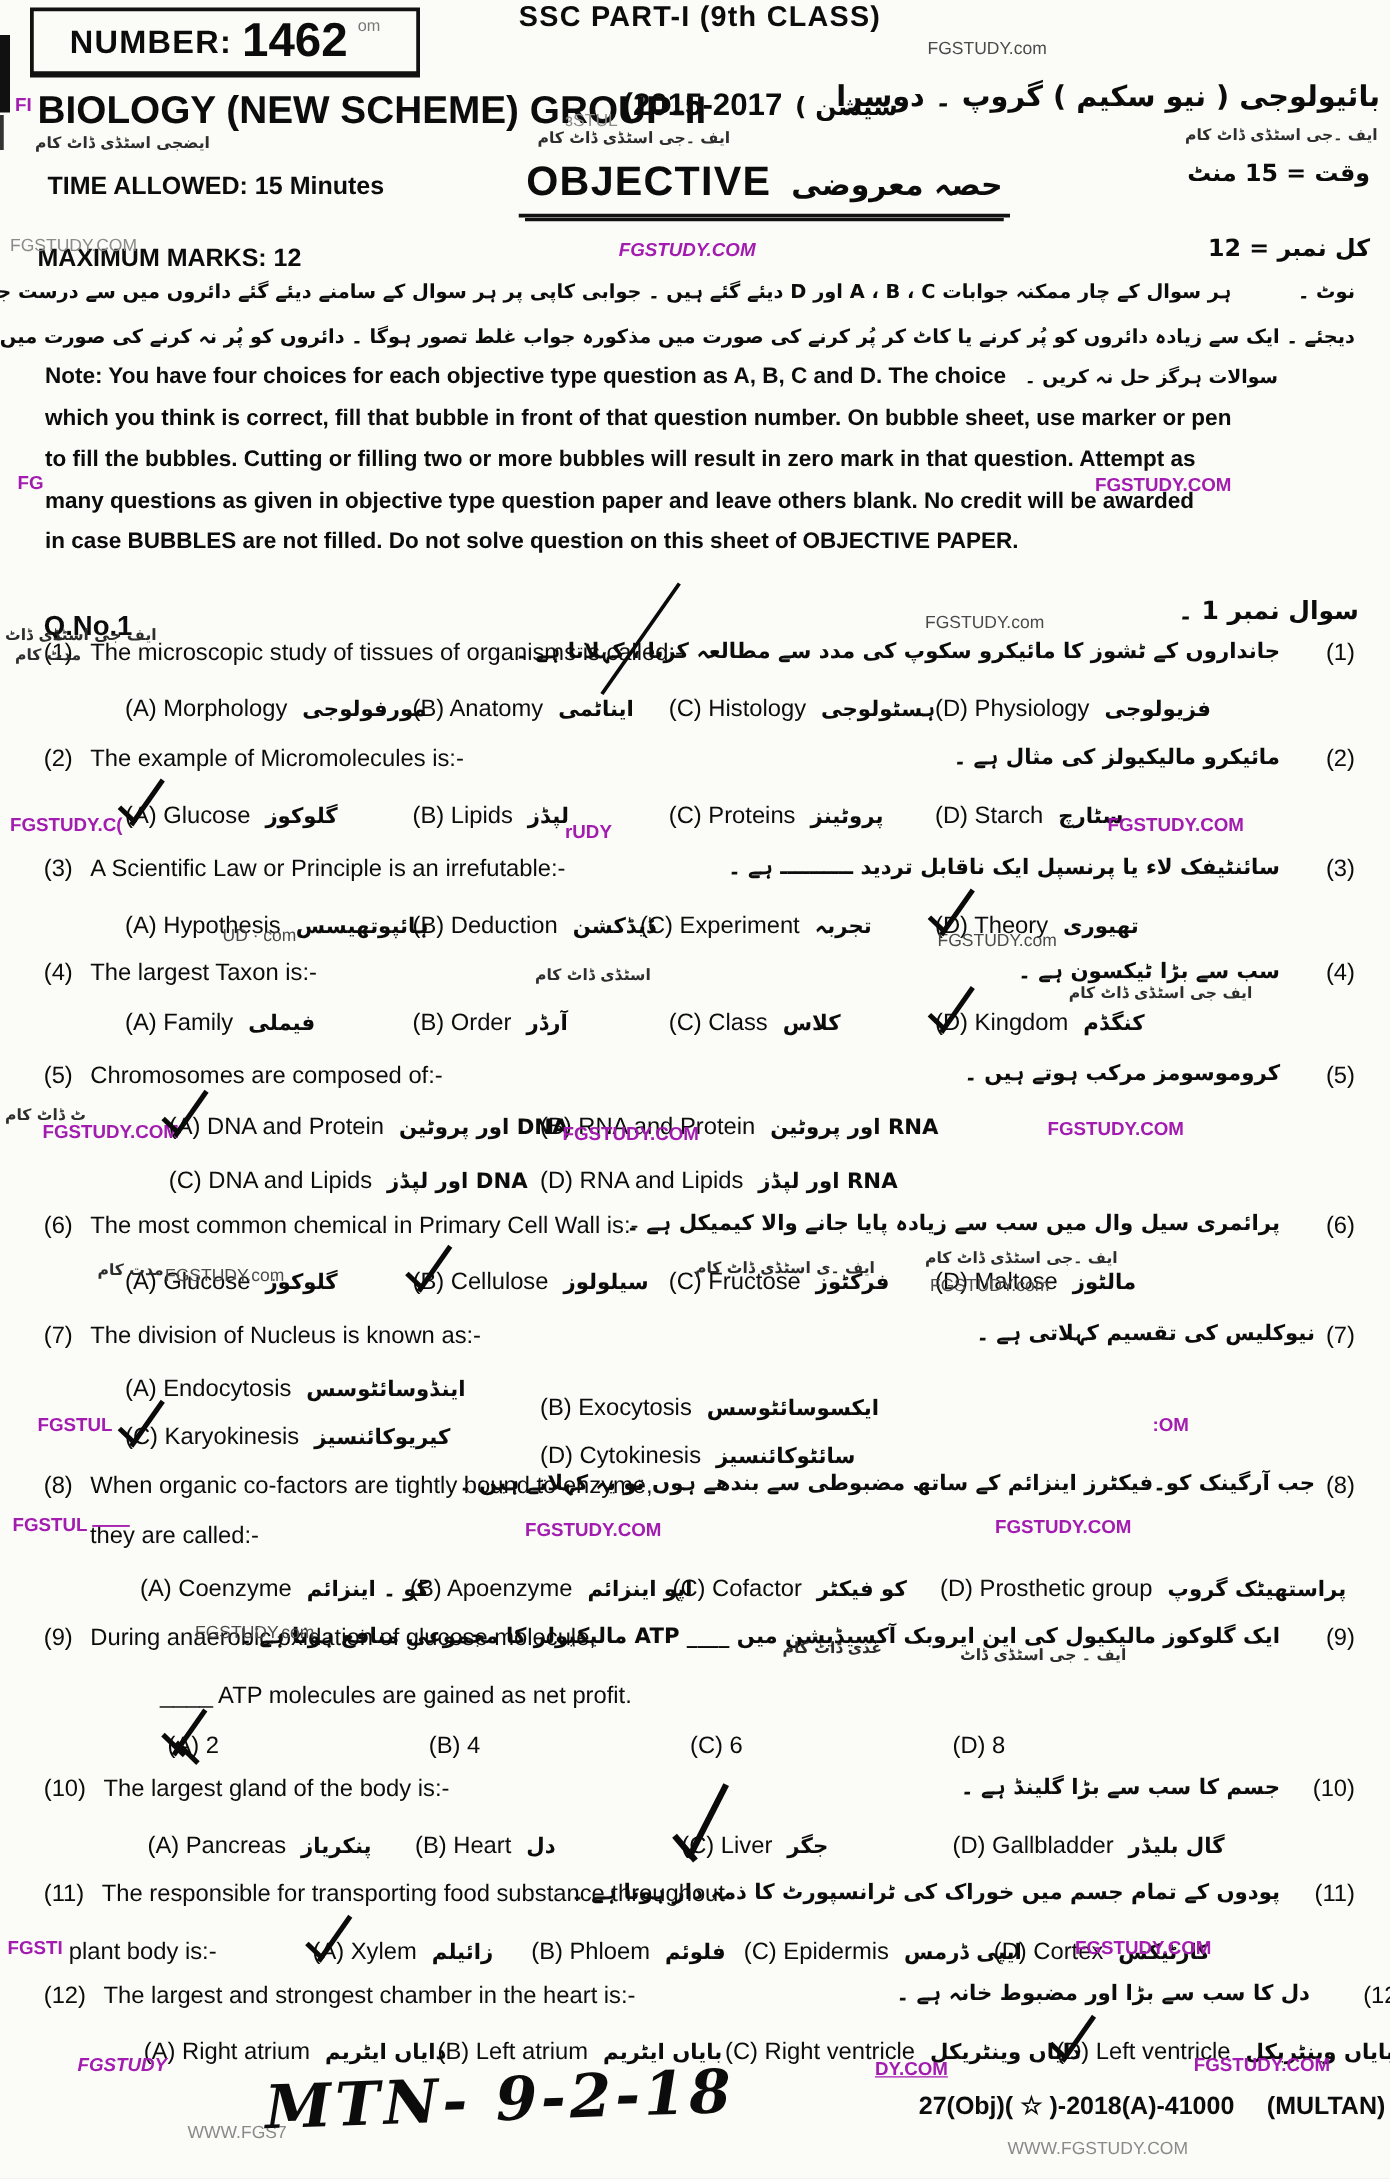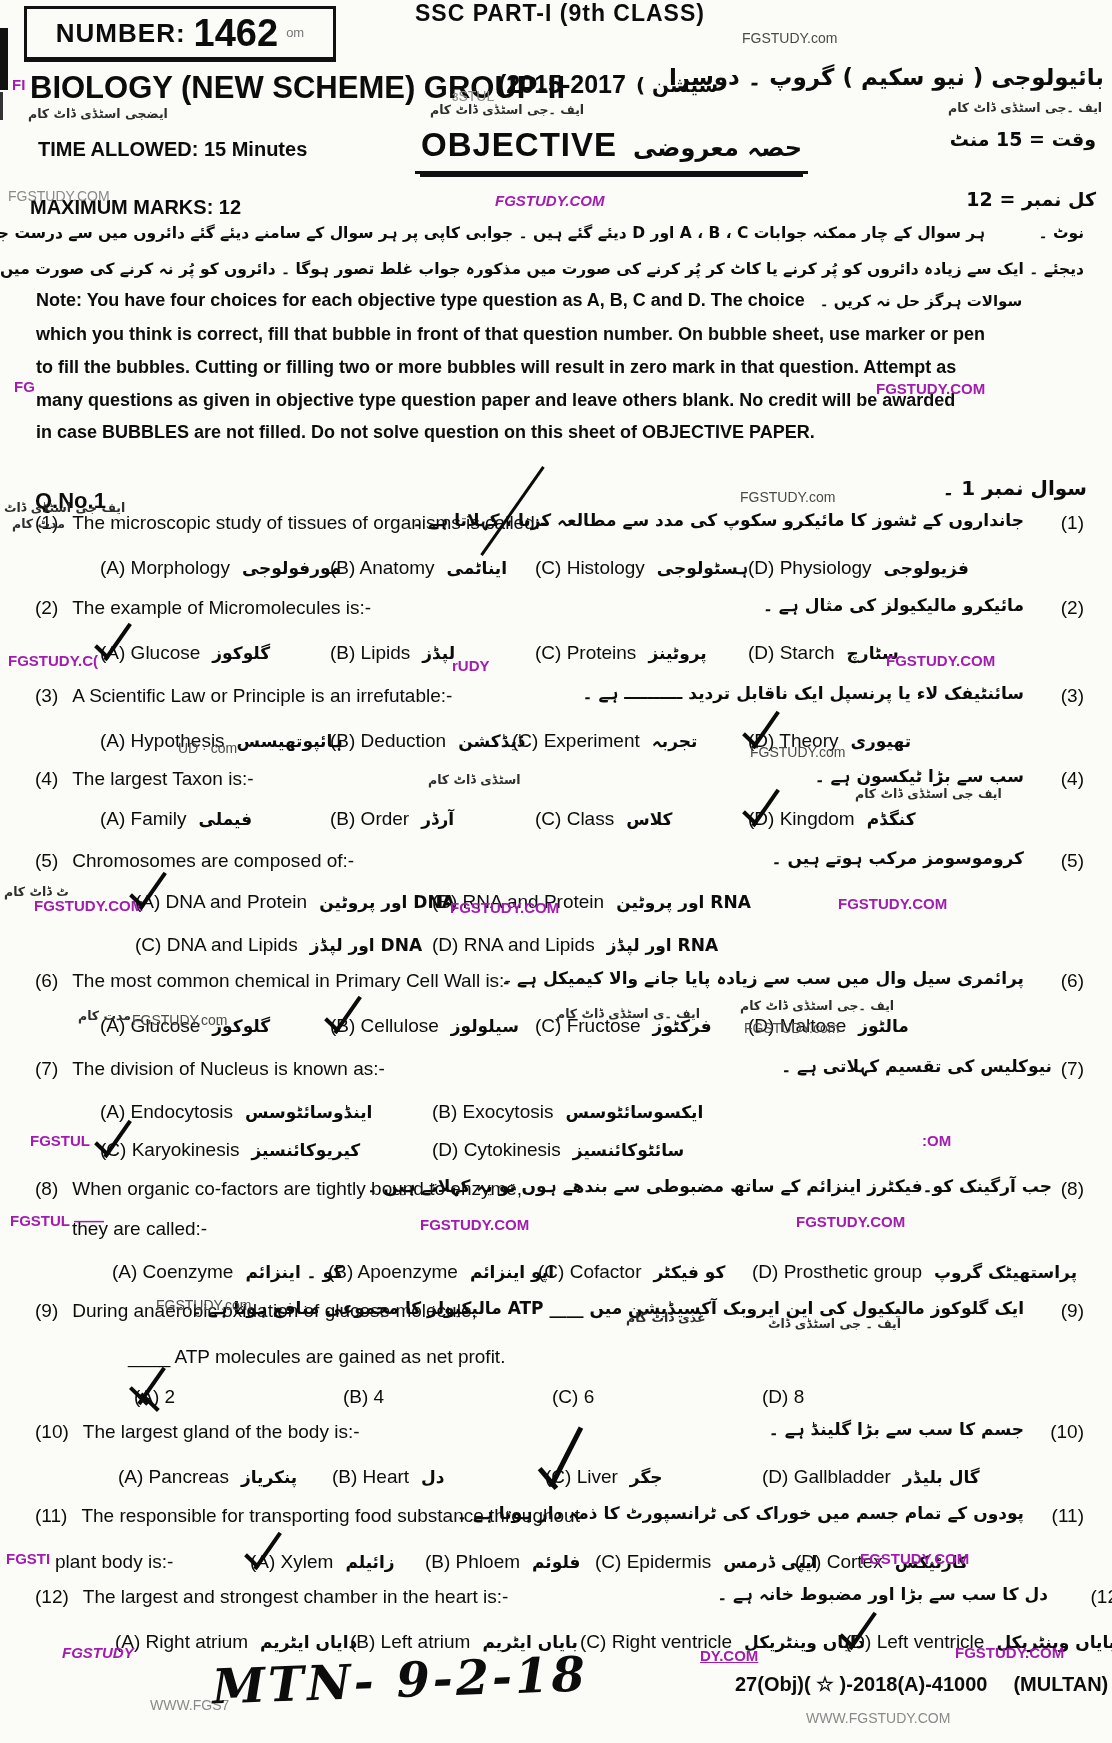--- a/index.html
+++ b/index.html
@@ -5,21 +5,21 @@
   html,body{margin:0;padding:0;background:#e8e8e8;}
   .page{position:relative;width:1112px;height:1743px;background:#fbfbf8;overflow:hidden;
         font-family:"Liberation Sans",sans-serif;color:#0c0c0c;}
   .ab{position:absolute;white-space:nowrap;}
   .ur{font-family:"DejaVu Sans",sans-serif;direction:rtl;unicode-bidi:isolate;}
   
   .roll-box{left:24px;top:6px;width:306px;height:48px;border:3px solid #111;border-bottom-width:5px;
             display:flex;align-items:center;justify-content:center;gap:8px;}
   .roll-label{font-size:26px;font-weight:700;letter-spacing:1px;}
   .roll-num{font-size:38px;font-weight:700;}
-  .roll-suffix{font-size:13px;color:#777;align-self:flex-start;margin-top:16px;}
+  .roll-suffix{font-size:13px;color:#777;align-self:flex-start;margin-top:4px;}
   .exam-title{left:340px;top:0px;width:440px;text-align:center;font-size:23px;font-weight:700;letter-spacing:1px;}
   .subject{left:30px;top:70px;font-size:31px;font-weight:700;}
   .session{left:498px;top:70px;font-size:25px;font-weight:700;}
   .session-ur{left:636px;top:73px;font-size:20px;font-weight:700;font-family:"DejaVu Sans",sans-serif;}
   .subject-ur{right:8px;top:64px;font-size:23px;font-weight:700;}
   .time-allowed{left:38px;top:138px;font-size:20px;font-weight:700;}
   .objective-wrap{left:415px;top:126px;border-bottom:3px solid #111;box-shadow:0 8px 0 -5px #111;padding:0 6px 7px 6px;}
   .objective-en{font-size:33px;font-weight:700;letter-spacing:1px;}
   .objective-ur{font-size:24px;font-weight:700;margin-left:16px;}
   .time-ur{right:16px;top:128px;font-size:19px;font-weight:700;}
@@ -46,21 +46,21 @@
   .opt .ourdu{font-size:17px;font-weight:700;margin-left:12px;}
   .o0{left:100px;} .o1{left:330px;} .o2{left:535px;} .o3{left:748px;}
   .qi0{top:512px;} .qi1{top:597px;} .qi2{top:685px;} .qi3{top:768px;} .qi4{top:850px;}
   .qi5{top:970px;} .qi6{top:1058px;} .qi7{top:1178px;} .qi8{top:1300px;} .qi9{top:1421px;}
   .qi10{top:1505px;} .qi11{top:1586px;}
   .qi2 .o2{left:512px;}
   .qi3 .opt{top:40px;}
   .qi4 .o0,.qi4 .o1{top:41px;} .qi4 .o2,.qi4 .o3{top:84px;}
   .qi4 .o0,.qi4 .o2{left:135px;} .qi4 .o1,.qi4 .o3{left:432px;}
   .qi6 .o0,.qi6 .o1{top:43px;} .qi6 .o2,.qi6 .o3{top:81px;}
-  .qi6 .o0,.qi6 .o2{left:100px;} .qi6 .o1,.qi6 .o3{left:432px;}
+  .qi6 .o0,.qi6 .o2{left:100px;} .qi6 .o1,.qi6 .o3{left:432px;margin-top:15px;}
   .qi6 .q-ur{right:60px;}
   .qi7 .opt{top:83px;} .qi7 .o0{left:112px;} .qi7 .o1{left:328px;} .qi7 .o2{left:538px;} .qi7 .o3{left:752px;}
   .qi7 .q-en2{left:72px;top:40px;} .qi7 .q-ur{right:60px;}
   .qi8 .opt{top:86px;} .qi8 .o0{left:134px;} .qi8 .o1{left:343px;} .qi8 .o2{left:552px;} .qi8 .o3{left:762px;}
   .qi8 .q-en2{left:128px;top:46px;}
   .qi9 .o0{left:118px;} .qi9 .o1{left:332px;} .qi9 .o2{left:545px;} .qi9 .o3{left:762px;}
   .qi10 .opt{top:46px;} .qi10 .o0{left:250px;} .qi10 .o1{left:425px;} .qi10 .o2{left:595px;} .qi10 .o3{left:795px;}
   .qi10 .q-en2{left:55px;top:46px;}
   .qi11 .o0{left:115px;} .qi11 .o1{left:350px;} .qi11 .o2{left:580px;} .qi11 .o3{left:845px;}
   .qi11 .q-no{right:-6px;} .qi11 .q-ur{right:64px;}

